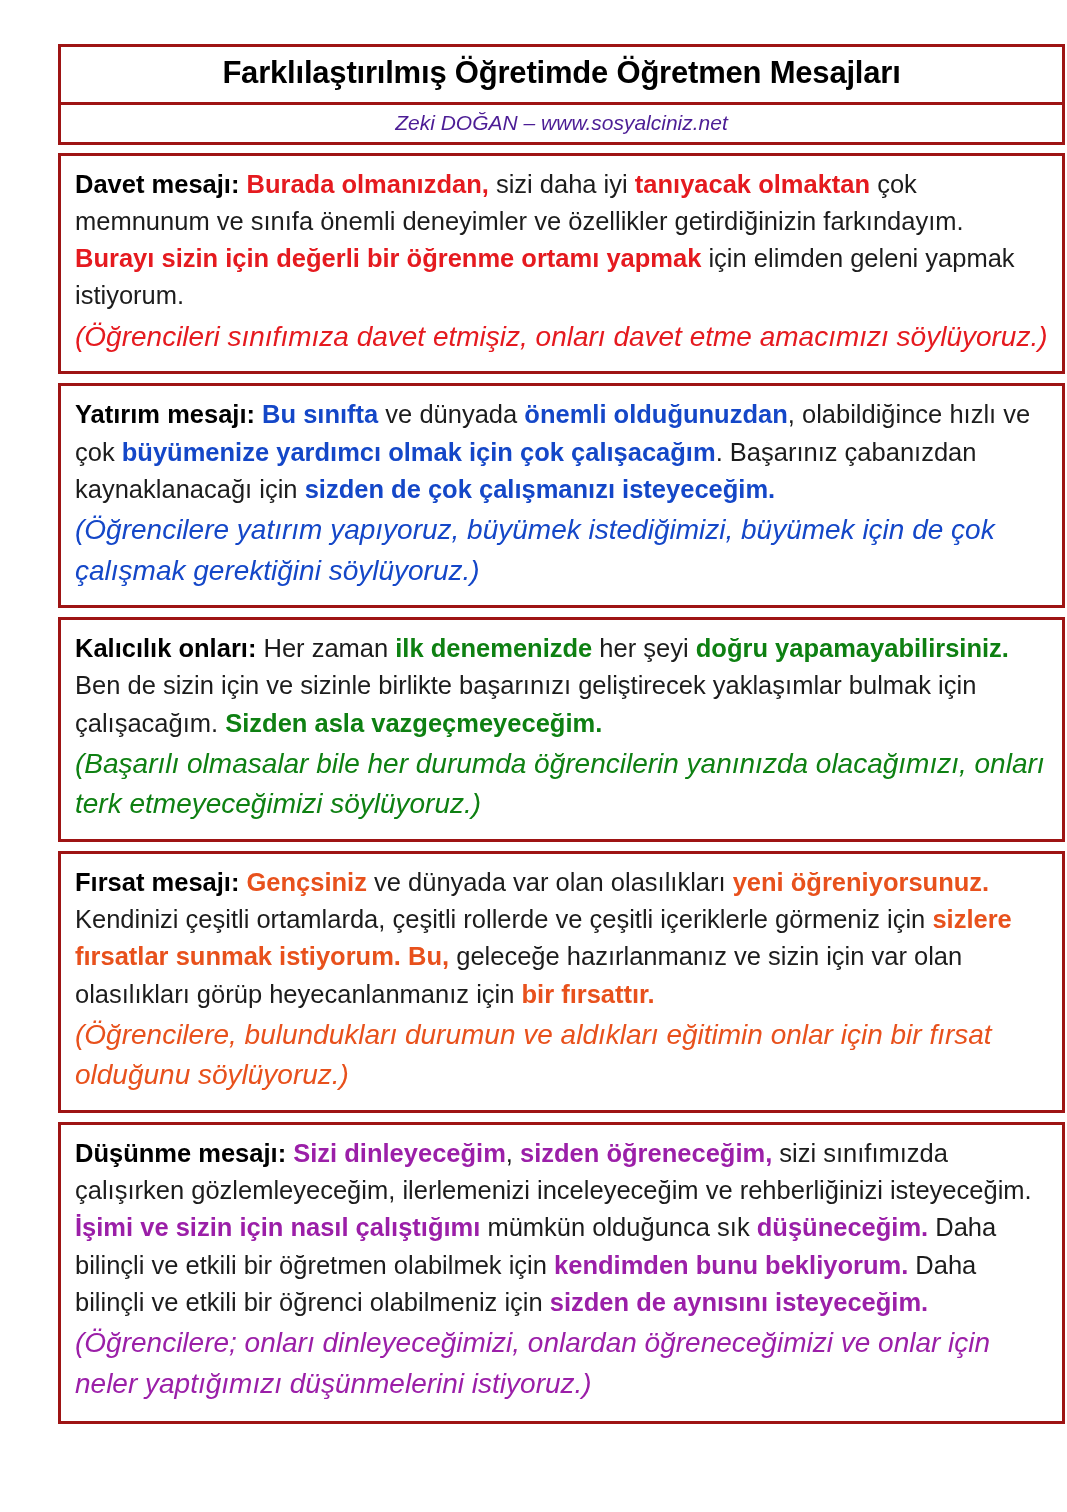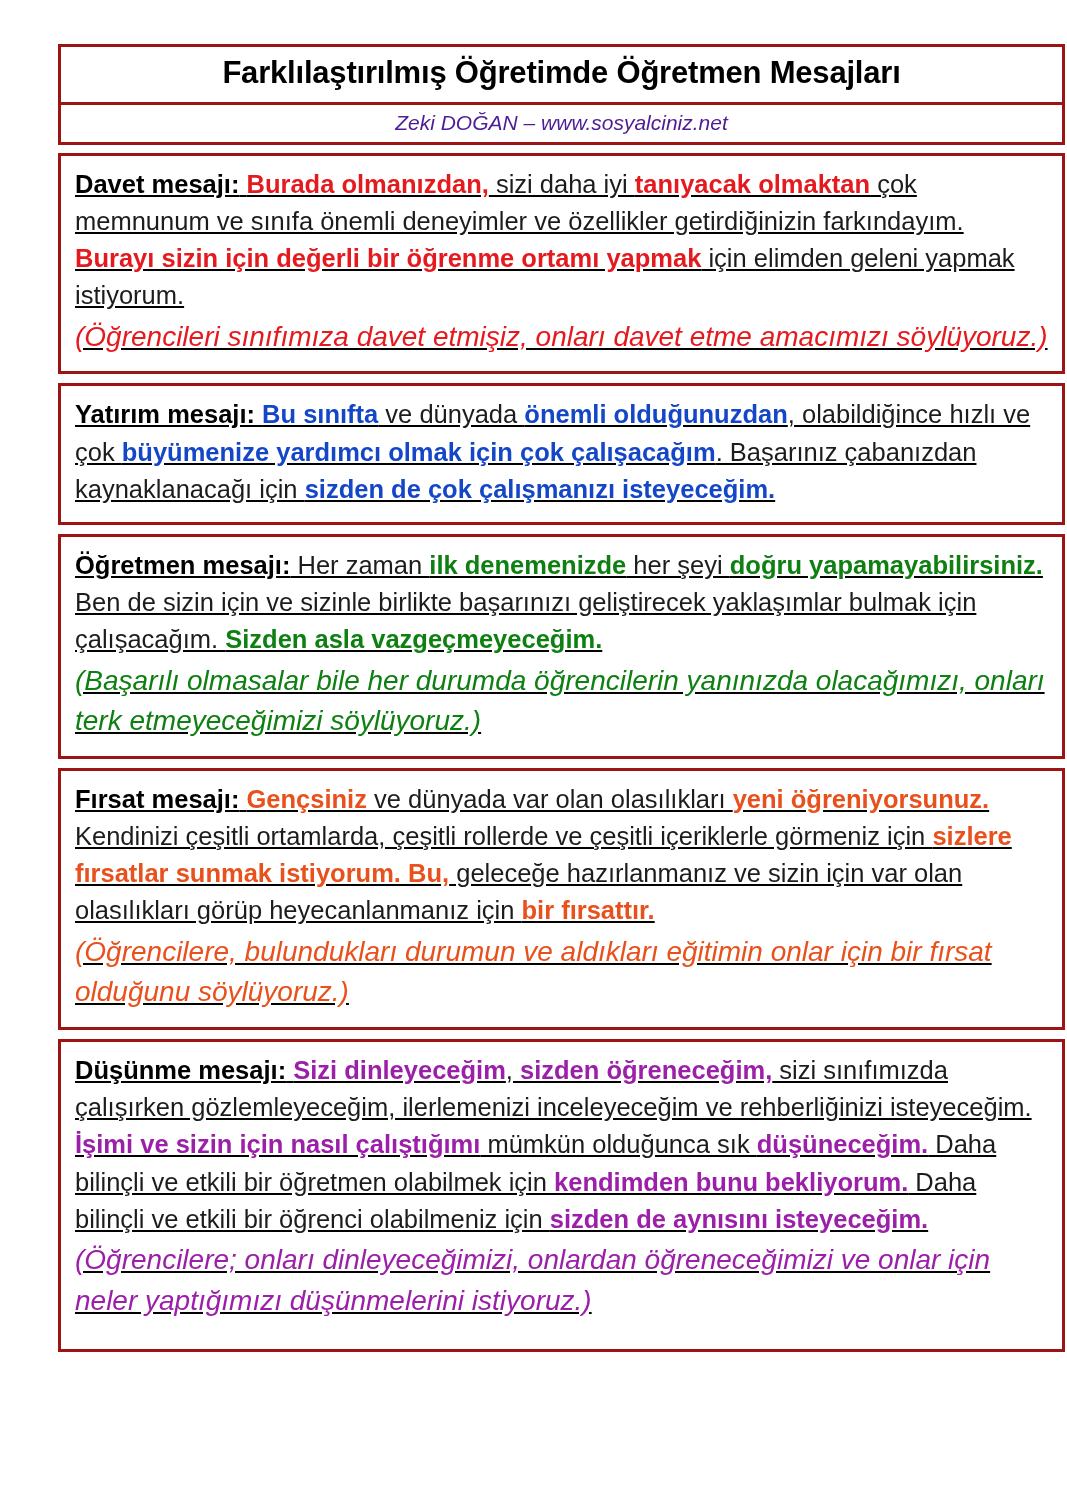--- a/index.html
+++ b/index.html
@@ -53,21 +53,20 @@
     line-height: 1.1;
   }
 
   
   .msg-box {
     border: 3px solid #9e1414;
     box-sizing: border-box;
     background: #ffffff;
     margin-top: 9px;
     padding: 10px 14px 14px 14px;
-    text-decoration: underline;
   }
   .msg-body {
     font-size: 25.5px;
     line-height: 1.46;
     color: #1c1c1c;
     text-align: left;
     margin: 0;
     word-spacing: 0px;
   }
   .msg-label {
@@ -86,44 +85,45 @@
 
   
   .accent-red   .hl, .accent-red   .msg-note { color: #e51a1f; }
   .accent-blue  .hl, .accent-blue  .msg-note { color: #1447c8; }
   .accent-green .hl, .accent-green .msg-note { color: #0e8012; }
   .accent-orange .hl, .accent-orange .msg-note { color: #e8511c; }
   .accent-purple .hl, .accent-purple .msg-note { color: #9b1fa8; }
 
   
   .msg-box.first { margin-top: 8px; }
-  .msg-box.last  { padding-bottom: 28px; }
+  .msg-box.last  { padding-bottom: 17px; }
   .msg-box.opp   { }
 </style>
 </head>
 <body>
 
 <div class="page">
 
   <div class="header-block">
     <div class="header-title">Farklılaştırılmış Öğretimde Öğretmen Mesajları</div>
     <div class="header-divider"></div>
     <div class="header-subtitle">Zeki DOĞAN – www.sosyalciniz.net</div>
   </div>
 
   <div id="sections-host">
       <div class="msg-box accent-red first">
         <p class="msg-body"><span class="msg-label">Davet mesajı:</span><span> </span><span class="hl">Burada olmanızdan,</span><span> sizi daha iyi </span><span class="hl">tanıyacak olmaktan</span><span> çok memnunum ve sınıfa önemli deneyimler ve özellikler getirdiğinizin farkındayım. </span><span class="hl">Burayı sizin için değerli bir öğrenme ortamı yapmak</span><span> için elimden geleni yapmak istiyorum.</span></p>
         <p class="msg-note">(Öğrencileri sınıfımıza davet etmişiz, onları davet etme amacımızı söylüyoruz.)</p>
       </div>
       <div class="msg-box accent-blue">
         <p class="msg-body"><span class="msg-label">Yatırım mesajı:</span><span> </span><span class="hl">Bu sınıfta</span><span> ve dünyada </span><span class="hl">önemli olduğunuzdan</span><span>, olabildiğince hızlı ve çok </span><span class="hl">büyümenize yardımcı olmak için çok çalışacağım</span><span>. Başarınız çabanızdan kaynaklanacağı için </span><span class="hl">sizden de çok çalışmanızı isteyeceğim.</span></p>
+        <p class="msg-note">(Öğrencilere yatırım yapıyoruz, büyümek istediğimizi, büyümek için de çok çalışmak gerektiğini söylüyoruz.)</p>
       </div>
       <div class="msg-box accent-green">
-        <p class="msg-body"><span class="msg-label">Öğretmen mesajı:</span><span> Her zaman </span><span class="hl">ilk denemenizde</span><span> her şeyi </span><span class="hl">doğru yapamayabilirsiniz.</span><span> Ben de sizin için ve sizinle birlikte başarınızı geliştirecek yaklaşımlar bulmak için çalışacağım. </span><span class="hl">Sizden asla vazgeçmeyeceğim.</span></p>
+        <p class="msg-body"><span class="msg-label">Kalıcılık onları:</span><span> Her zaman </span><span class="hl">ilk denemenizde</span><span> her şeyi </span><span class="hl">doğru yapamayabilirsiniz.</span><span> Ben de sizin için ve sizinle birlikte başarınızı geliştirecek yaklaşımlar bulmak için çalışacağım. </span><span class="hl">Sizden asla vazgeçmeyeceğim.</span></p>
         <p class="msg-note">(Başarılı olmasalar bile her durumda öğrencilerin yanınızda olacağımızı, onları terk etmeyeceğimizi söylüyoruz.)</p>
       </div>
       <div class="msg-box accent-orange opp">
         <p class="msg-body"><span class="msg-label">Fırsat mesajı:</span><span> </span><span class="hl">Gençsiniz</span><span> ve dünyada var olan olasılıkları </span><span class="hl">yeni öğreniyorsunuz.</span><span> Kendinizi çeşitli ortamlarda, çeşitli rollerde ve çeşitli içeriklerle görmeniz için </span><span class="hl">sizlere fırsatlar sunmak istiyorum. Bu,</span><span> geleceğe hazırlanmanız ve sizin için var olan olasılıkları görüp heyecanlanmanız için </span><span class="hl">bir fırsattır.</span></p>
         <p class="msg-note">(Öğrencilere, bulundukları durumun ve aldıkları eğitimin onlar için bir fırsat olduğunu söylüyoruz.)</p>
       </div>
       <div class="msg-box accent-purple last">
         <p class="msg-body"><span class="msg-label">Düşünme mesajı:</span><span> </span><span class="hl">Sizi dinleyeceğim</span><span>, </span><span class="hl">sizden öğreneceğim,</span><span> sizi sınıfımızda çalışırken gözlemleyeceğim, ilerlemenizi inceleyeceğim ve rehberliğinizi isteyeceğim. </span><span class="hl">İşimi ve sizin için nasıl çalıştığımı</span><span> mümkün olduğunca sık </span><span class="hl">düşüneceğim.</span><span> Daha bilinçli ve etkili bir öğretmen olabilmek için </span><span class="hl">kendimden bunu bekliyorum.</span><span> Daha bilinçli ve etkili bir öğrenci olabilmeniz için </span><span class="hl">sizden de aynısını isteyeceğim.</span></p>
         <p class="msg-note">(Öğrencilere; onları dinleyeceğimizi, onlardan öğreneceğimizi ve onlar için neler yaptığımızı düşünmelerini istiyoruz.)</p>
       </div>

